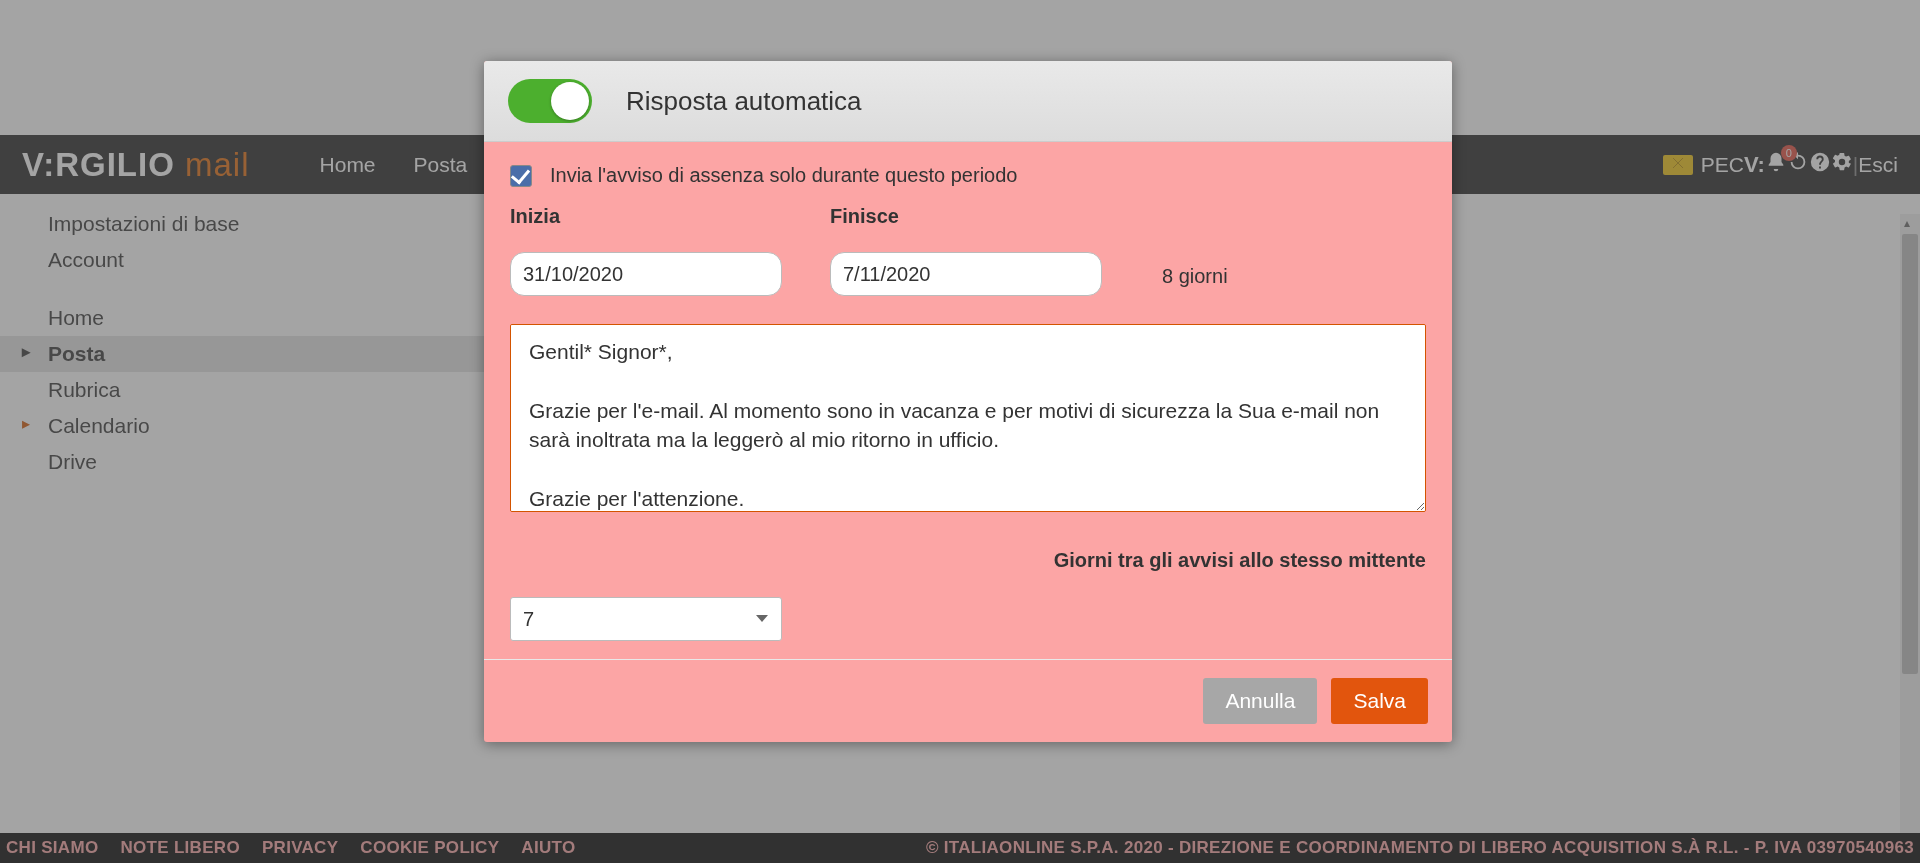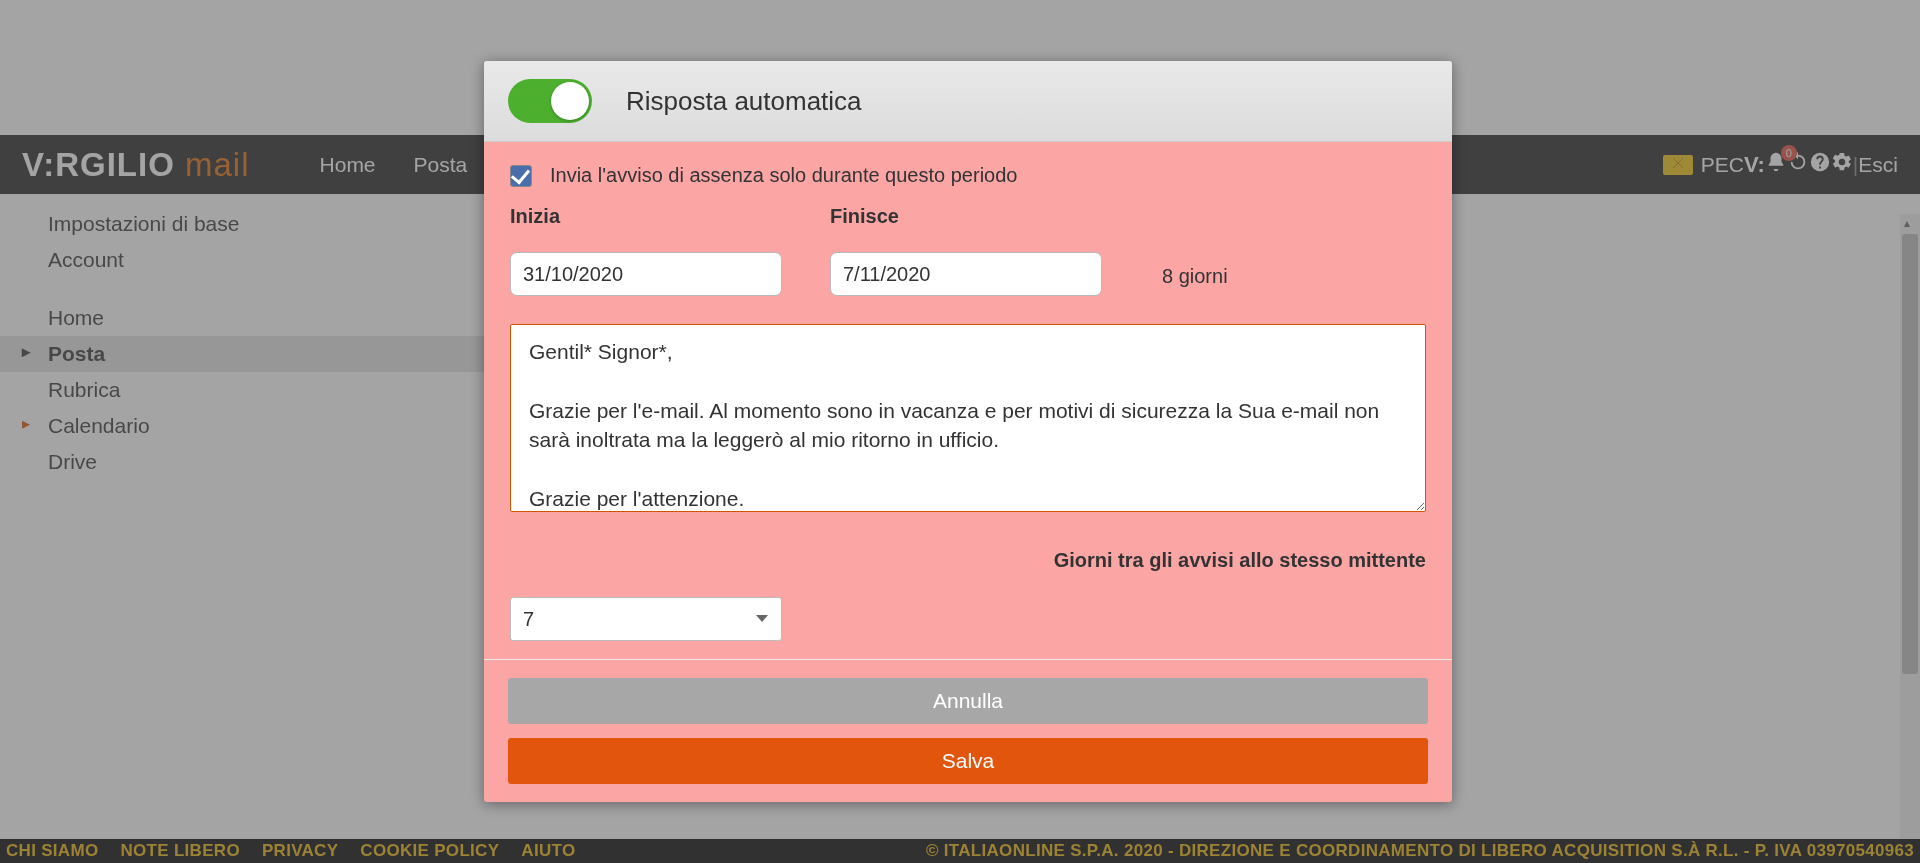--- a/index.html
+++ b/index.html
@@ -116,23 +116,23 @@
   }
   .fake-scroll .arrow {
     position: absolute;
     left: 4px;
     font-size: 12px;
     color: #666;
   }
   .fake-scroll .arrow.up { top: 2px; }
 
   .footer {
-    height: 24px;
+    height: 30px;
     background: #000;
-    color: #eab308;
+    color: #fca5a5;
     font-size: 17px;
     font-weight: 700;
     display: flex;
     align-items: center;
     padding: 0 6px;
     letter-spacing: 0.3px;
     text-align: right;
   }
   .footer .links { display: flex; gap: 22px; }
   .footer .sp { flex: 1; }
@@ -205,21 +205,21 @@
     border-right: 3px solid #fff;
     border-bottom: 3px solid #fff;
     transform: rotate(40deg);
   }
   .date-row { display: flex; gap: 48px; align-items: flex-end; margin-bottom: 28px; }
   .field { display: flex; flex-direction: column; gap: 24px; }
   .field label { font-weight: 700; }
   .textinput {
     width: 272px; height: 44px;
     border: 1px solid #bbb;
-    border-radius: 7px;
+    border-radius: 14px;
     padding: 0 12px;
     font-size: 20px;
     font-family: inherit;
     color: #333;
   }
   .duration { margin-left: 12px; padding-bottom: 8px; }
   .msg-label { font-weight: 700; margin-bottom: 10px; }
   .msg-box {
     width: 100%;
     height: 188px;
@@ -257,21 +257,20 @@
     border-left: 6px solid transparent;
     border-right: 6px solid transparent;
     border-top: 7px solid #666;
     pointer-events: none;
   }
   .modal-footer {
     padding: 18px 24px;
     display: flex;
     justify-content: flex-end;
     gap: 14px;
-    flex-direction: column;
   }
   .btn {
     height: 46px;
     padding: 0 22px;
     border: none;
     border-radius: 3px;
     font-size: 21px;
     font-family: inherit;
     cursor: pointer;
     color: #fff;

